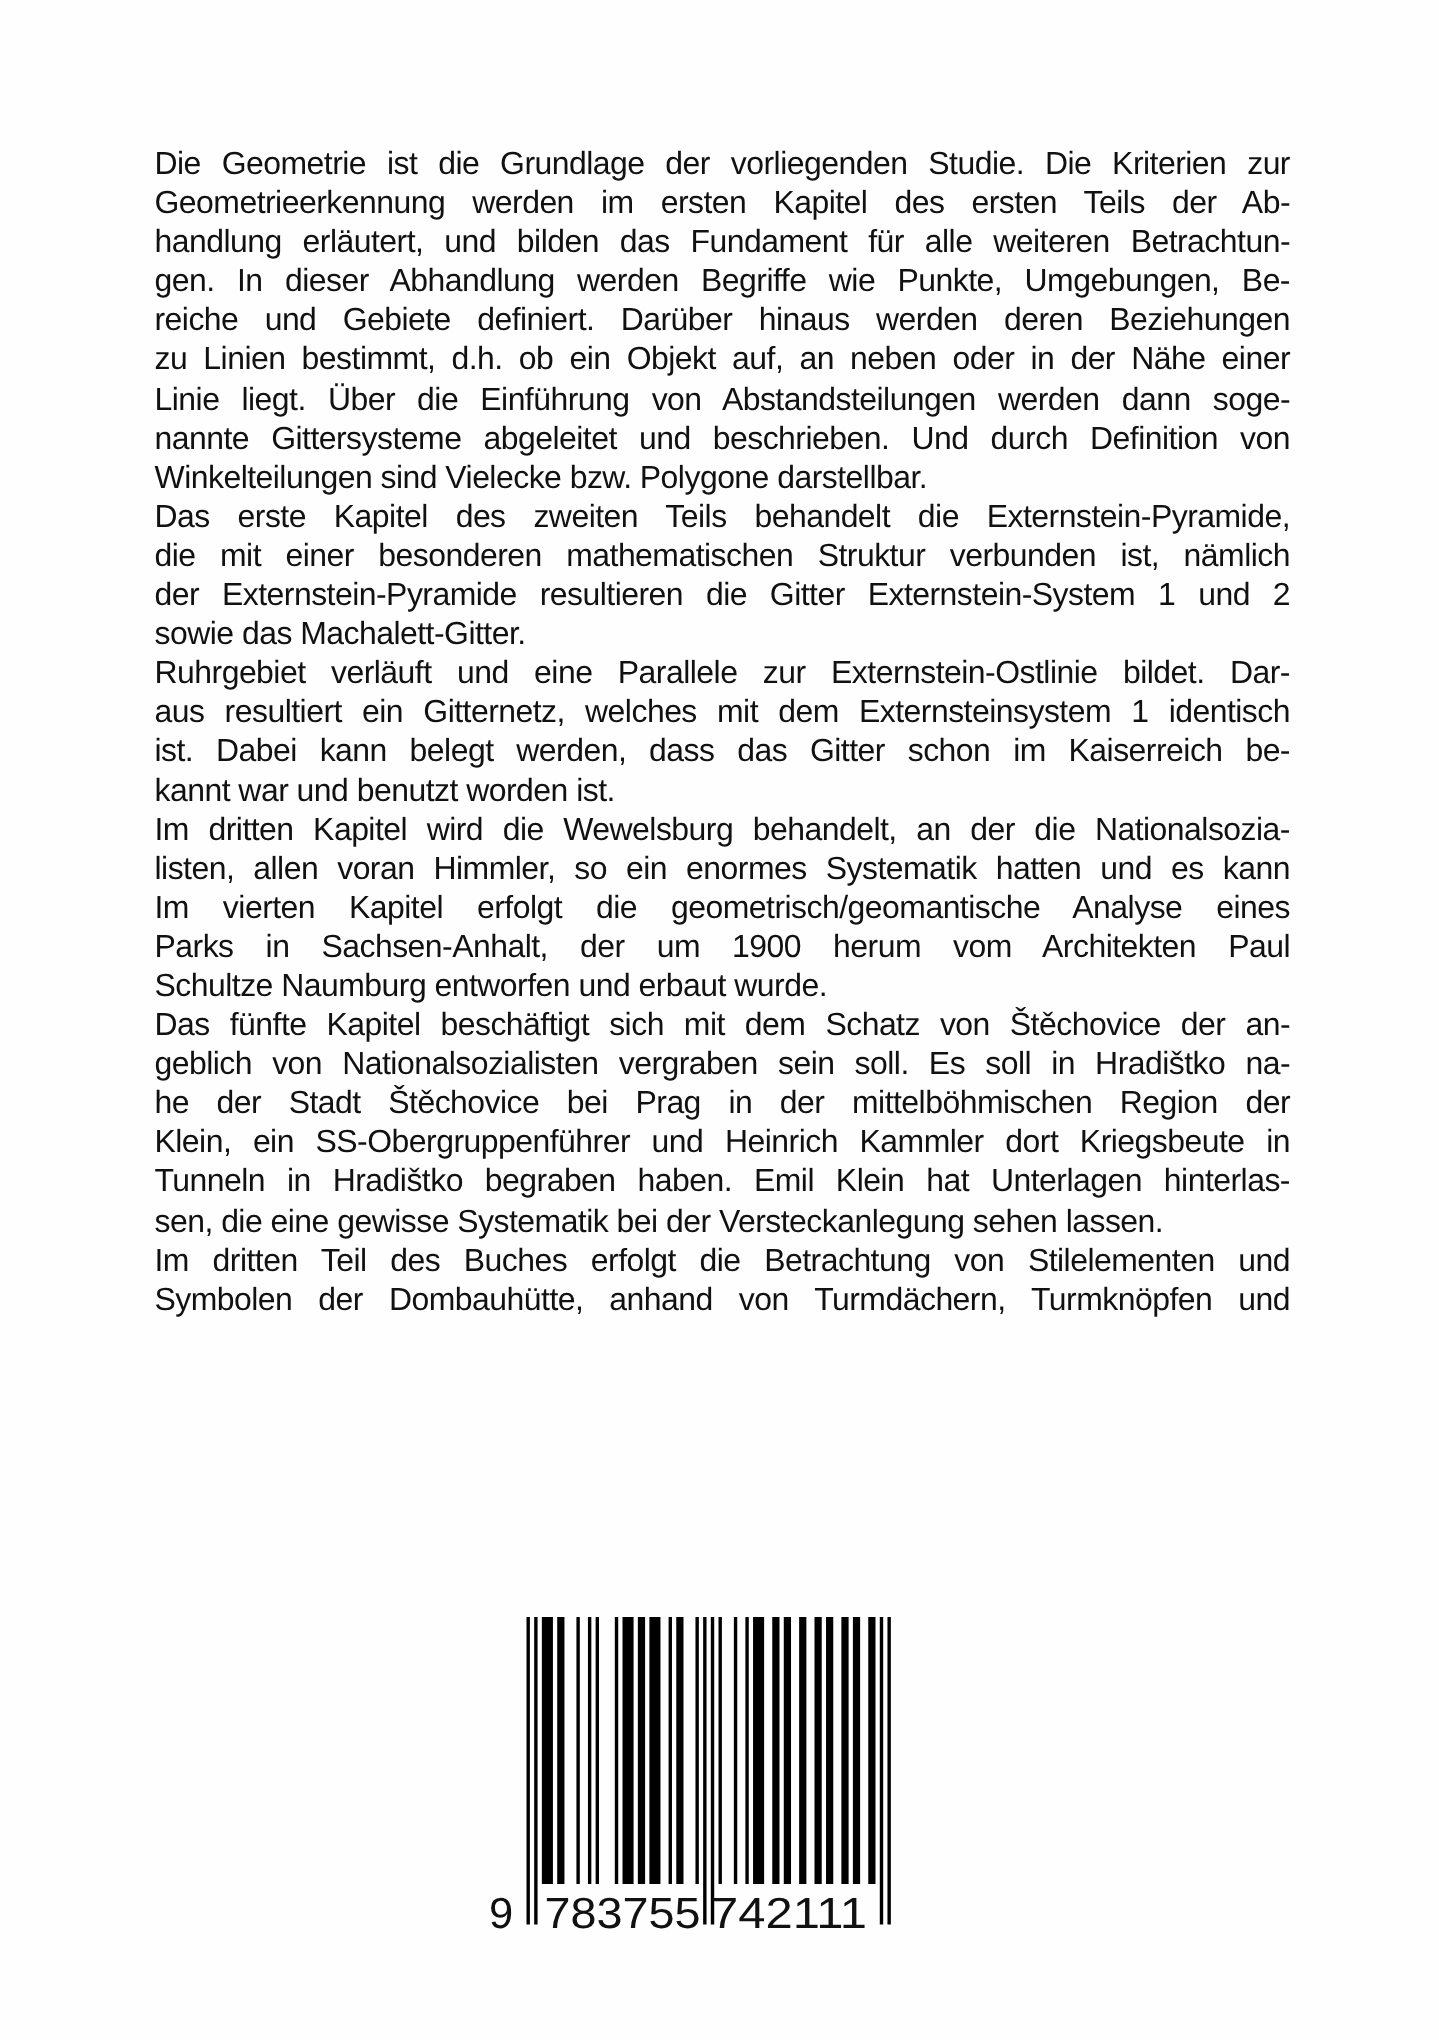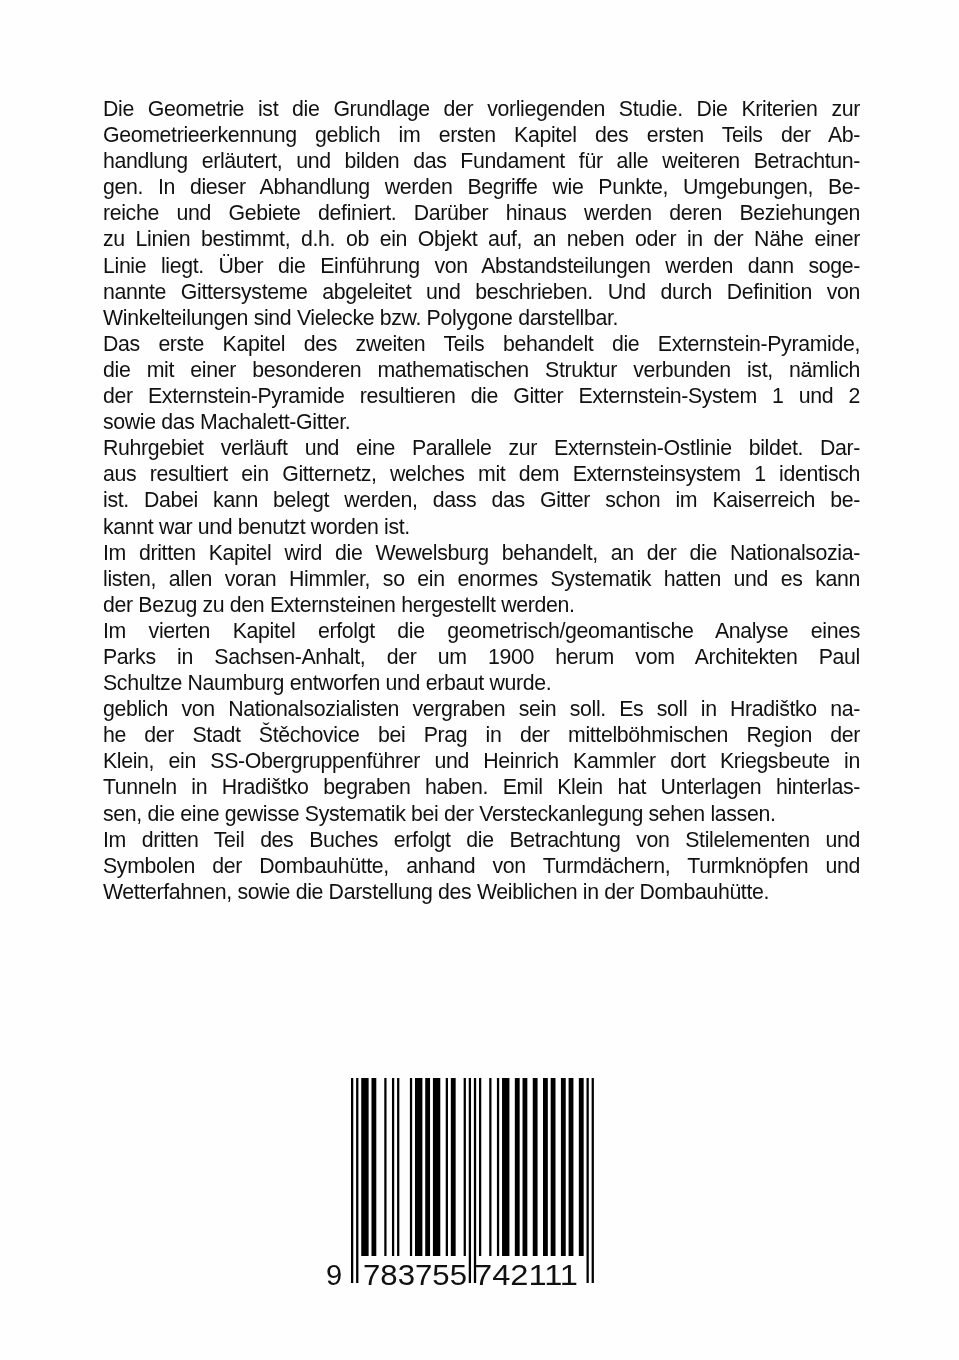--- a/index.html
+++ b/index.html
@@ -54,21 +54,21 @@
       top: 0;
     }
   </style>
 </head>
 <body>
 
 <div class="page">
   <div class="text-block" id="text-block">
       <div>
         <span class="line">Die Geometrie ist die Grundlage der vorliegenden Studie. Die Kriterien zur</span>
-        <span class="line">Geometrieerkennung geblich im ersten Kapitel des ersten Teils der Ab-</span>
+        <span class="line">Geometrieerkennung werden im ersten Kapitel des ersten Teils der Ab-</span>
         <span class="line">handlung erläutert, und bilden das Fundament für alle weiteren Betrachtun-</span>
         <span class="line">gen. In dieser Abhandlung werden Begriffe wie Punkte, Umgebungen, Be-</span>
         <span class="line">reiche und Gebiete definiert. Darüber hinaus werden deren Beziehungen</span>
         <span class="line">zu Linien bestimmt, d.h. ob ein Objekt auf, an neben oder in der Nähe einer</span>
         <span class="line">Linie liegt. Über die Einführung von Abstandsteilungen werden dann soge-</span>
         <span class="line">nannte Gittersysteme abgeleitet und beschrieben. Und durch Definition von</span>
         <span class="line last">Winkelteilungen sind Vielecke bzw. Polygone darstellbar.</span>
       </div>
       <div>
         <span class="line">Das erste Kapitel des zweiten Teils behandelt die Externstein-Pyramide,</span>
@@ -78,38 +78,37 @@
       </div>
       <div>
         <span class="line">Ruhrgebiet verläuft und eine Parallele zur Externstein-Ostlinie bildet. Dar-</span>
         <span class="line">aus resultiert ein Gitternetz, welches mit dem Externsteinsystem 1 identisch</span>
         <span class="line">ist. Dabei kann belegt werden, dass das Gitter schon im Kaiserreich be-</span>
         <span class="line last">kannt war und benutzt worden ist.</span>
       </div>
       <div>
         <span class="line">Im dritten Kapitel wird die Wewelsburg behandelt, an der die Nationalsozia-</span>
         <span class="line">listen, allen voran Himmler, so ein enormes Systematik hatten und es kann</span>
-        <span class="line last">der Bezug zu den Externsteinen hergestellt werden.</span>
       </div>
       <div>
         <span class="line">Im vierten Kapitel erfolgt die geometrisch/geomantische Analyse eines</span>
         <span class="line">Parks in Sachsen-Anhalt, der um 1900 herum vom Architekten Paul</span>
         <span class="line last">Schultze Naumburg entworfen und erbaut wurde.</span>
       </div>
       <div>
+        <span class="line">Das fünfte Kapitel beschäftigt sich mit dem Schatz von Štěchovice der an-</span>
         <span class="line">geblich von Nationalsozialisten vergraben sein soll. Es soll in Hradištko na-</span>
         <span class="line">he der Stadt Štěchovice bei Prag in der mittelböhmischen Region der</span>
         <span class="line">Klein, ein SS-Obergruppenführer und Heinrich Kammler dort Kriegsbeute in</span>
         <span class="line">Tunneln in Hradištko begraben haben. Emil Klein hat Unterlagen hinterlas-</span>
         <span class="line last">sen, die eine gewisse Systematik bei der Versteckanlegung sehen lassen.</span>
       </div>
       <div>
         <span class="line">Im dritten Teil des Buches erfolgt die Betrachtung von Stilelementen und</span>
         <span class="line">Symbolen der Dombauhütte, anhand von Turmdächern, Turmknöpfen und</span>
-        <span class="line last">Wetterfahnen, sowie die Darstellung des Weiblichen in der Dombauhütte.</span>
       </div>
     </div>
 
   <div class="barcode-wrap">
     <svg class="barcode-svg" id="barcode-svg" width="280" height="215" viewBox="0 0 280 215" xmlns="http://www.w3.org/2000/svg">
       <g id="bars">
           <rect x="29.00" y="0" width="2.26" height="205" fill="#000000"></rect>
           <rect x="34.12" y="0" width="2.26" height="205" fill="#000000"></rect>
           <rect x="39.24" y="0" width="7.38" height="178" fill="#000000"></rect>
           <rect x="49.48" y="0" width="4.82" height="178" fill="#000000"></rect>

